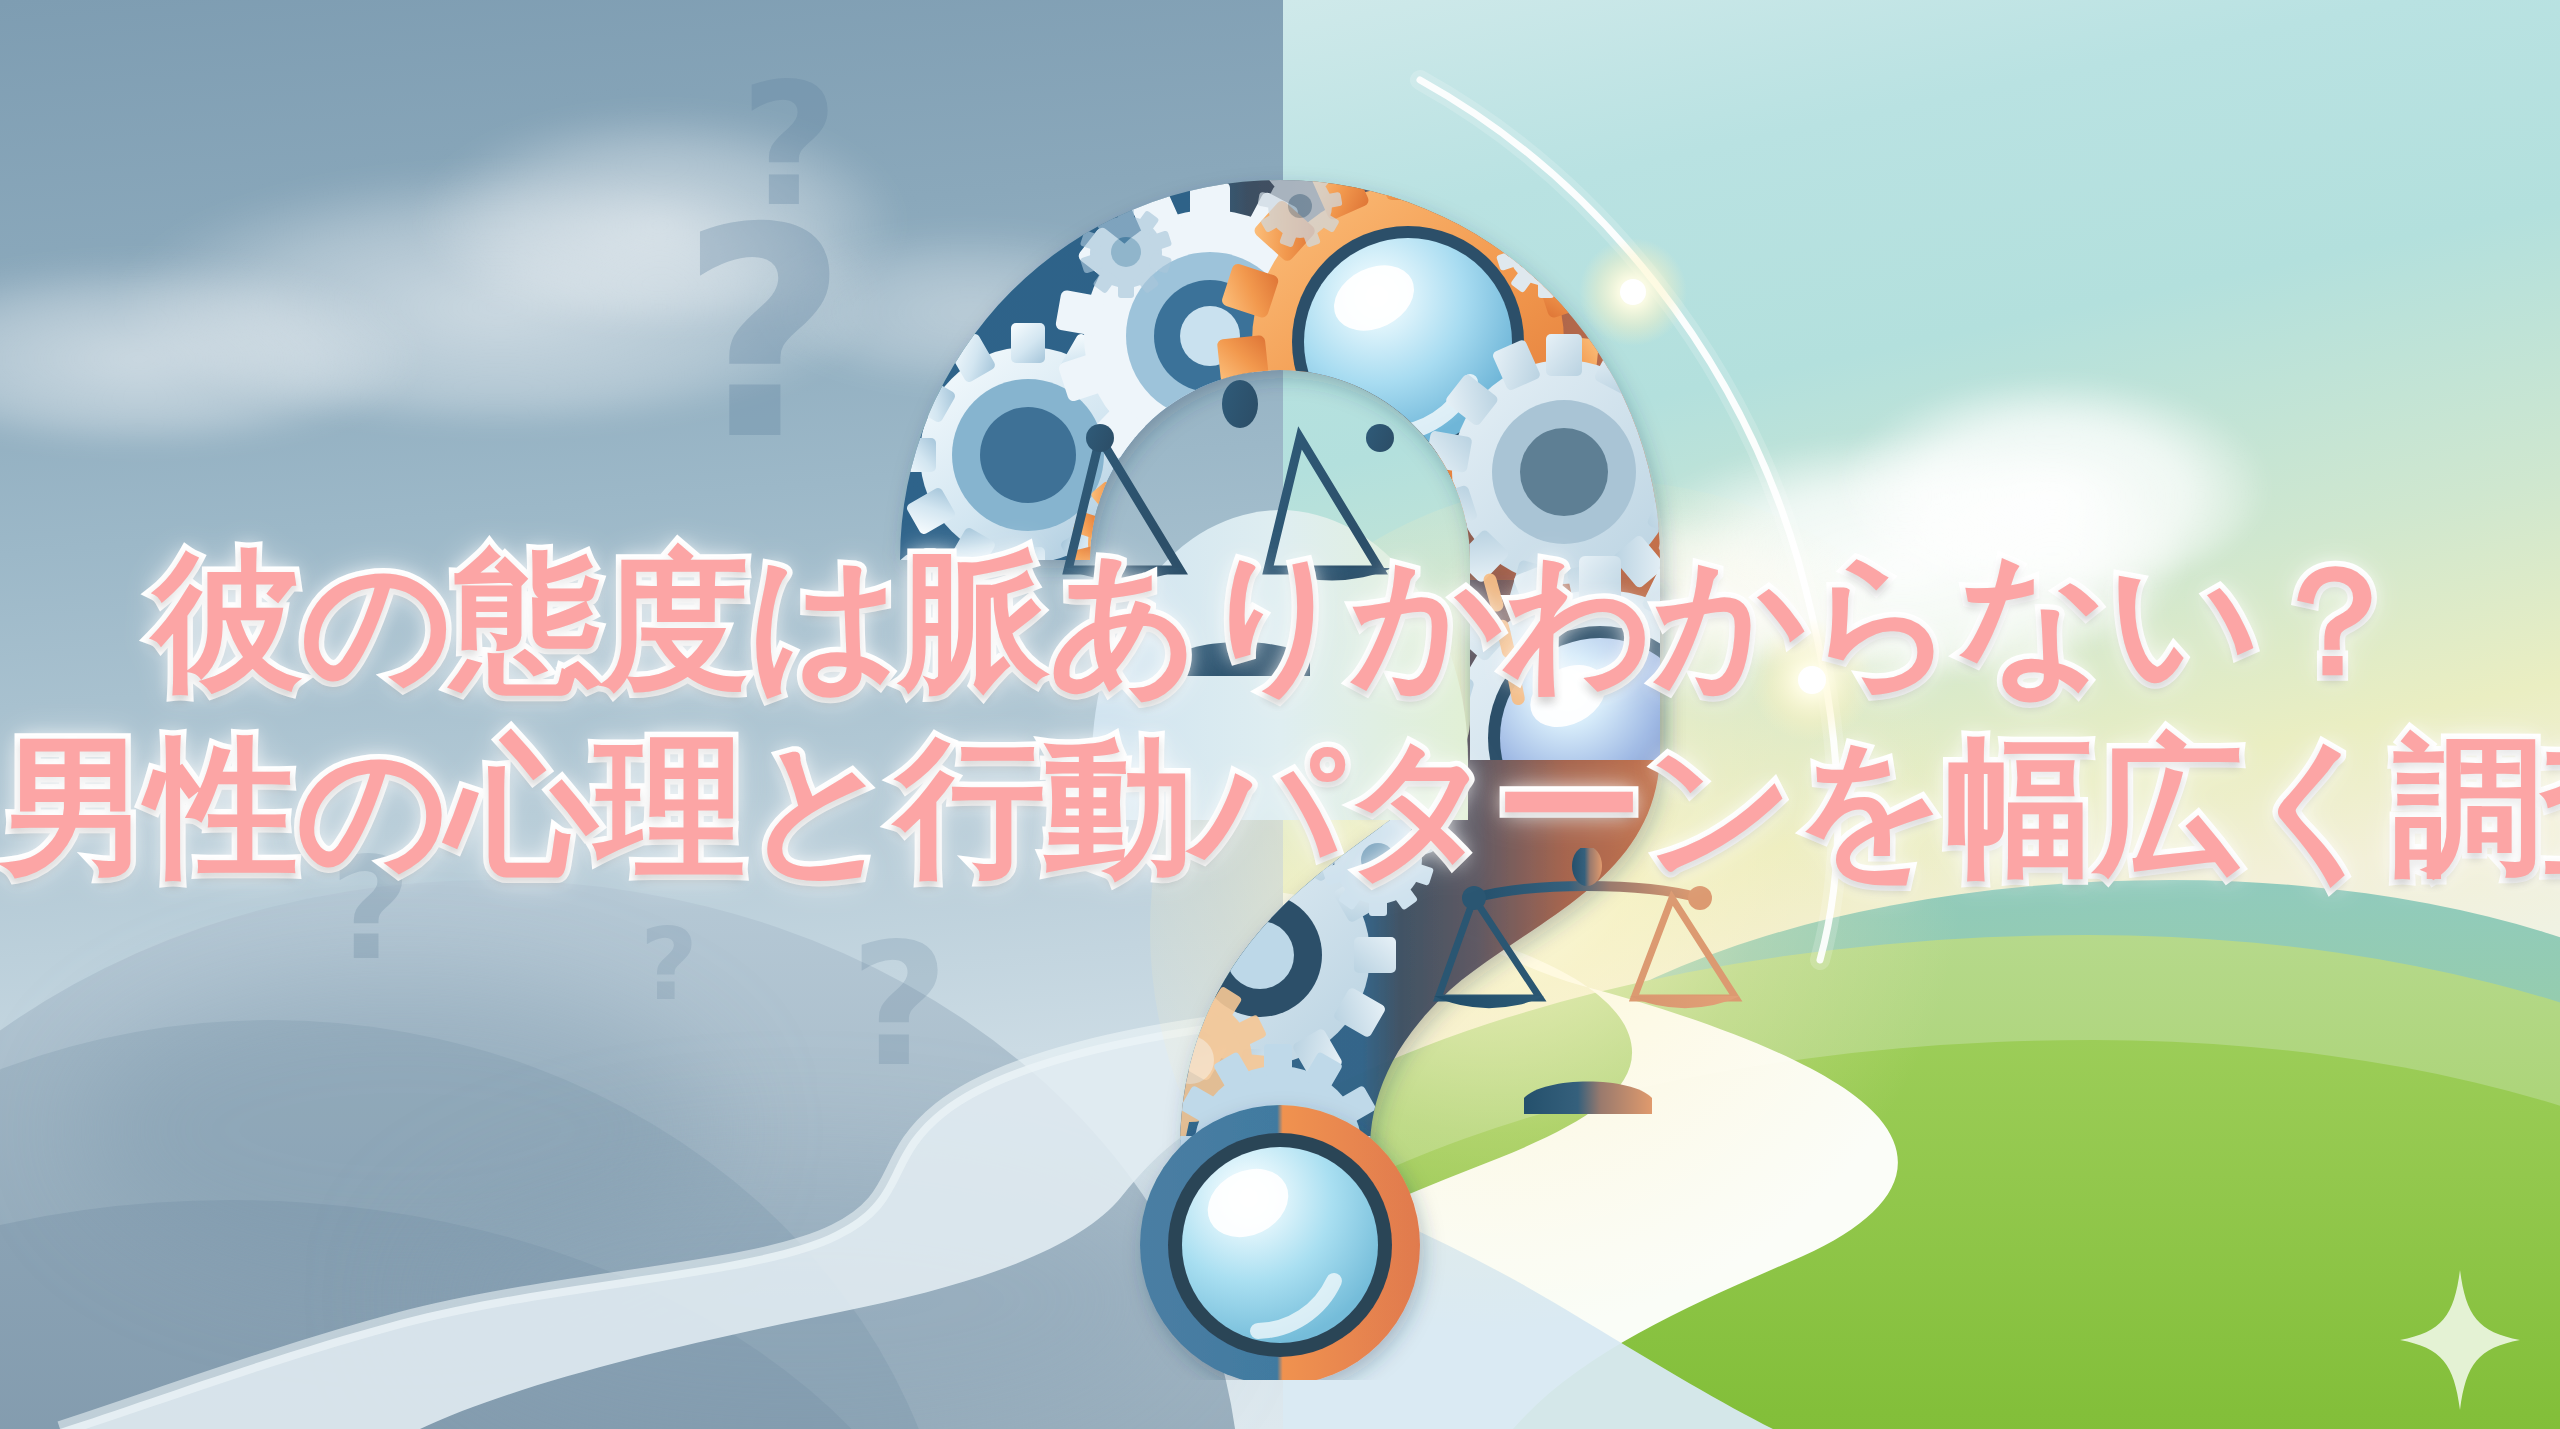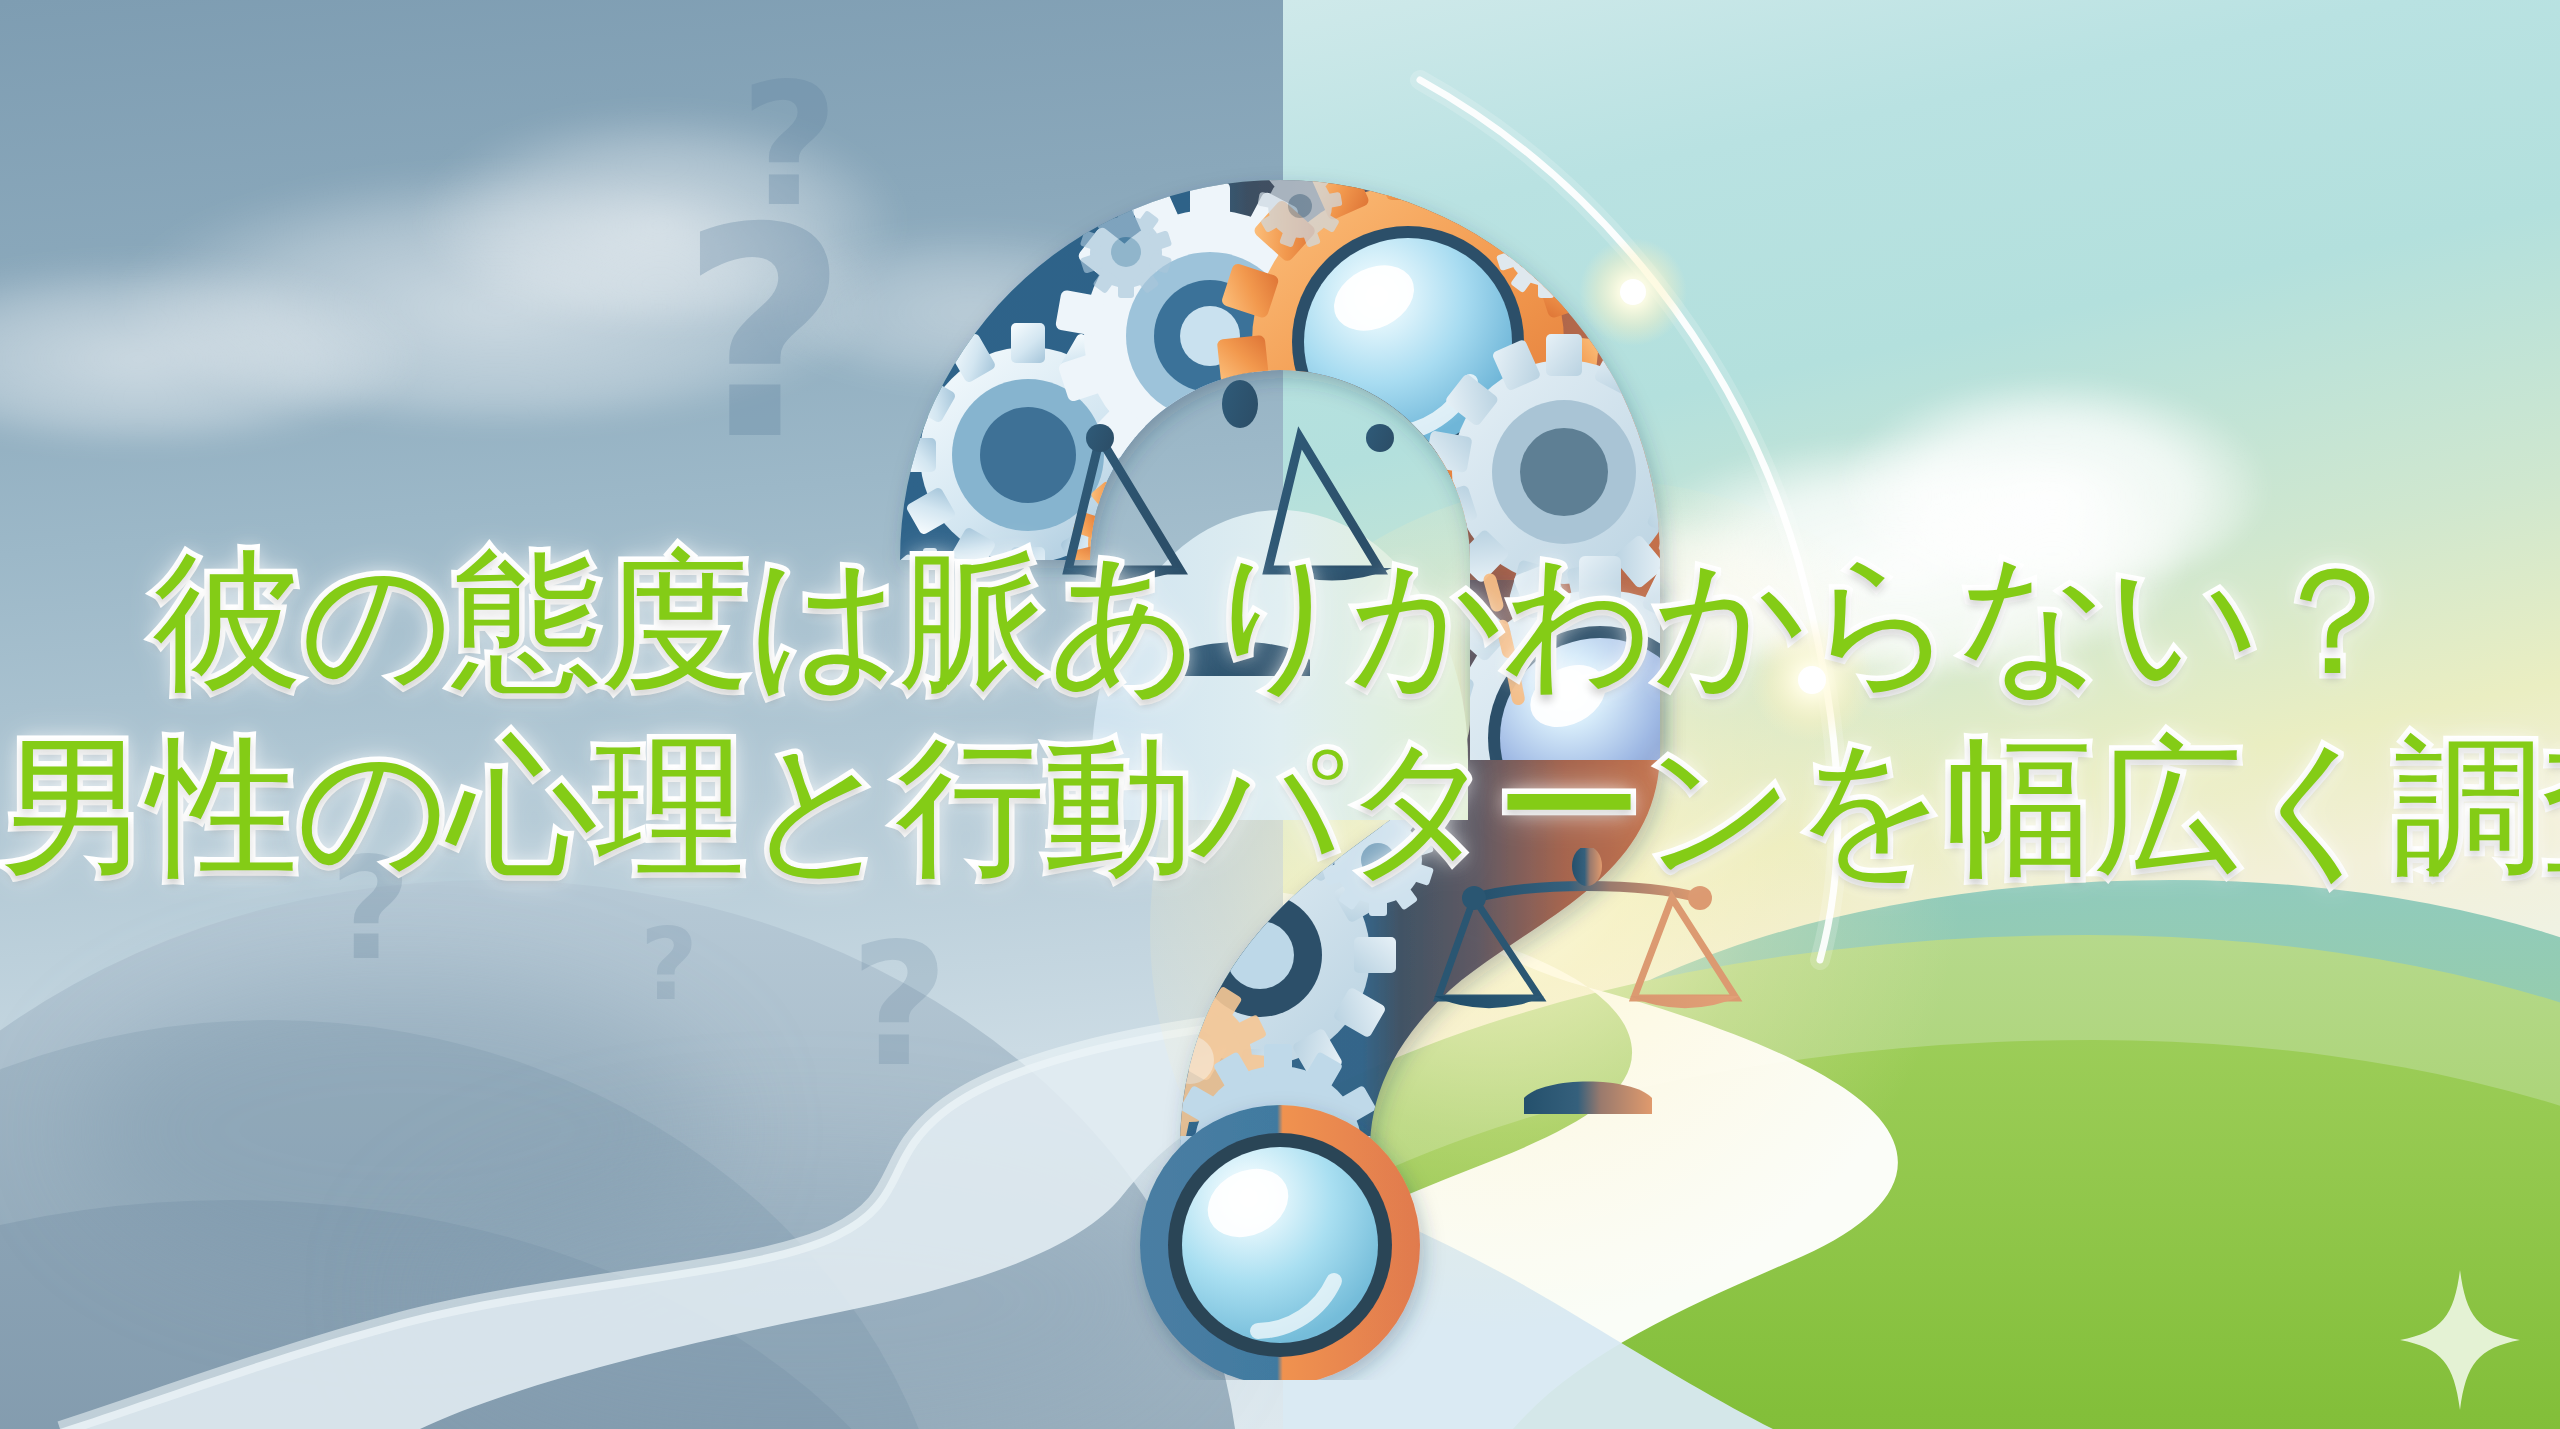--- a/index.html
+++ b/index.html
@@ -107,25 +107,25 @@
   #title-block {
     position: absolute;
     left: 0; top: 528px;
     width: 2560px;
     text-align: center;
     z-index: 40;
   }
   .tline {
     display: block;
     font-family: "DejaVu Sans", "Liberation Sans", sans-serif;
-    font-weight: 400;
+    font-weight: 700;
     font-size: 150px;
     line-height: 186px;
     letter-spacing: -2px;
-    color: #84cc16;
+    color: #fca5a5;
     white-space: nowrap;
     -webkit-text-stroke: 11px #ffffff;
     paint-order: stroke fill;
     text-shadow:
        0 0 18px rgba(255,255,255,0.95),
        0 0 34px rgba(255,255,255,0.7),
        0 5px 9px rgba(0,0,0,0.30);
   }
 </style>
 </head>

